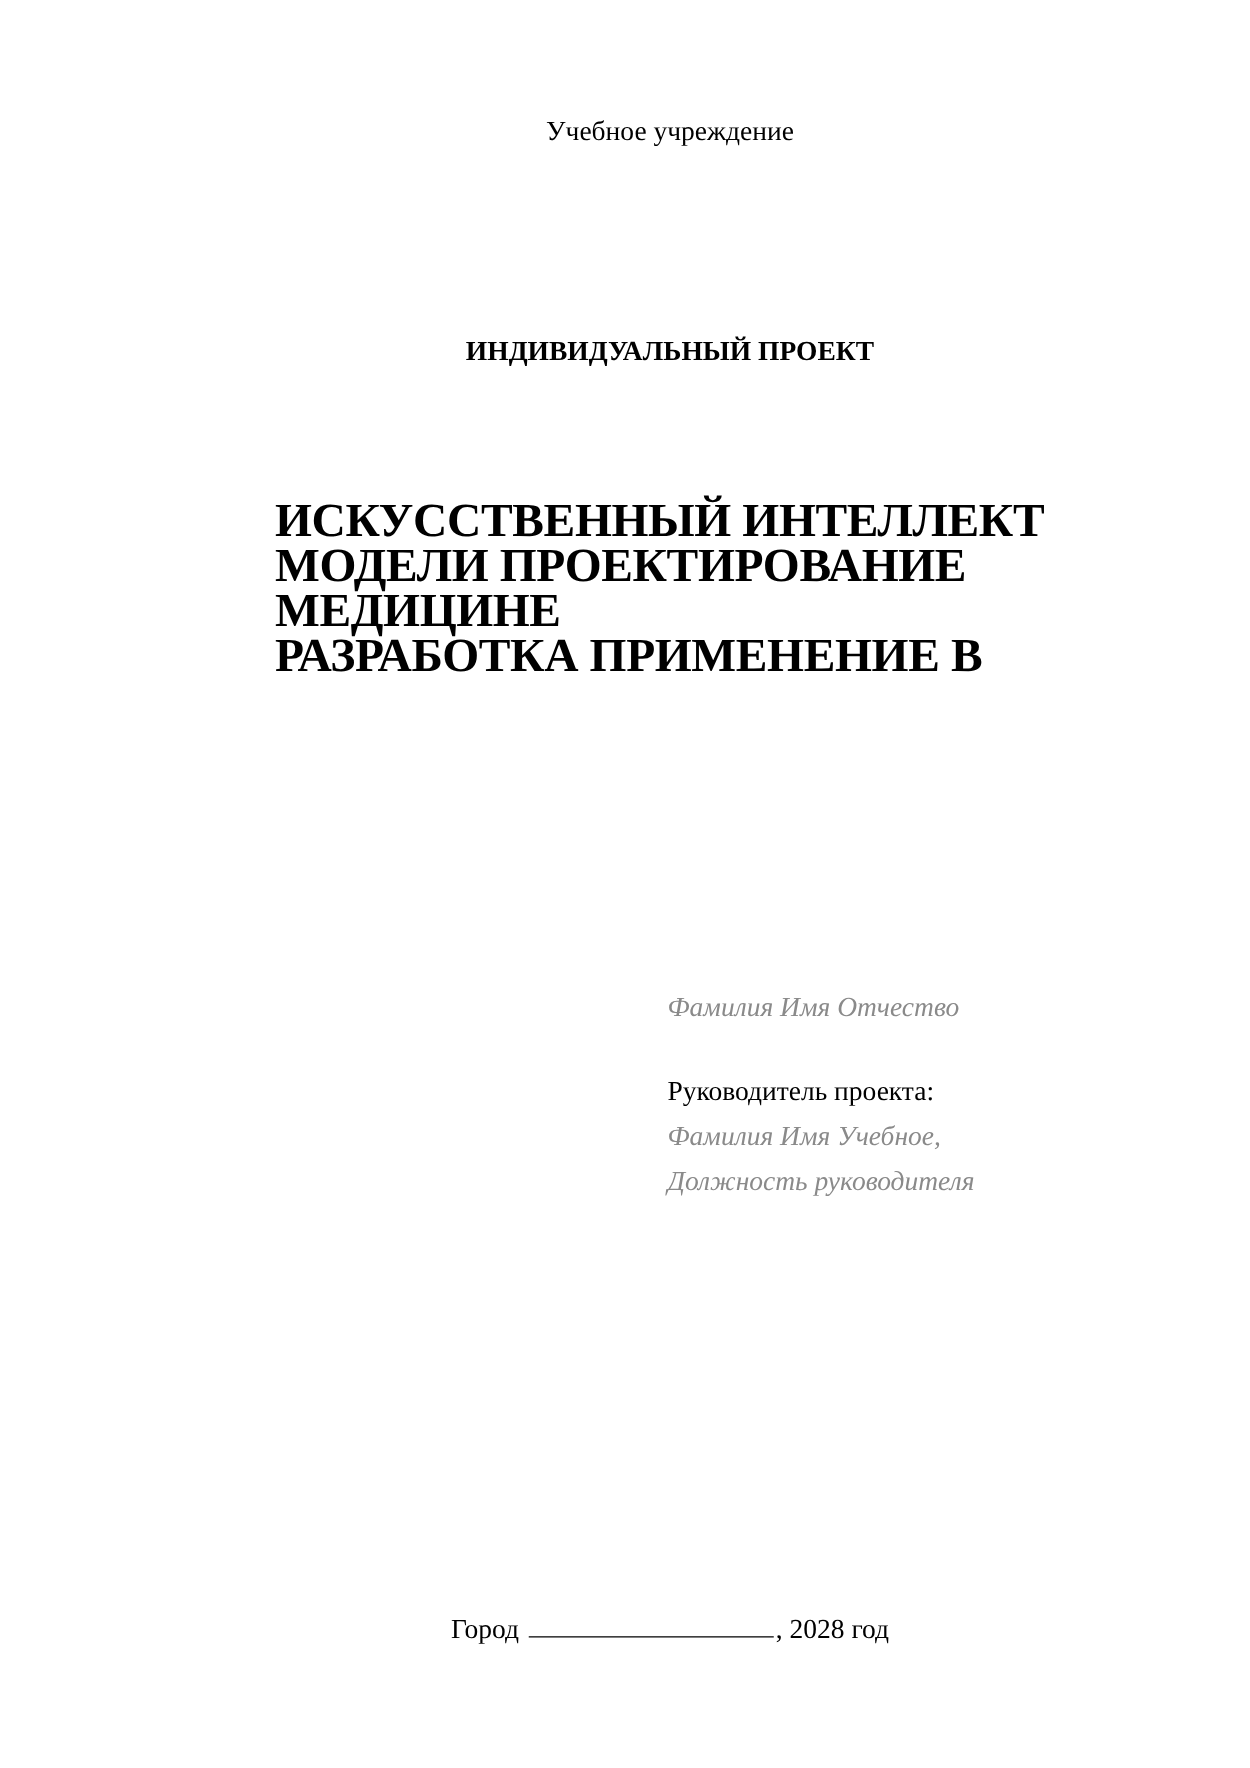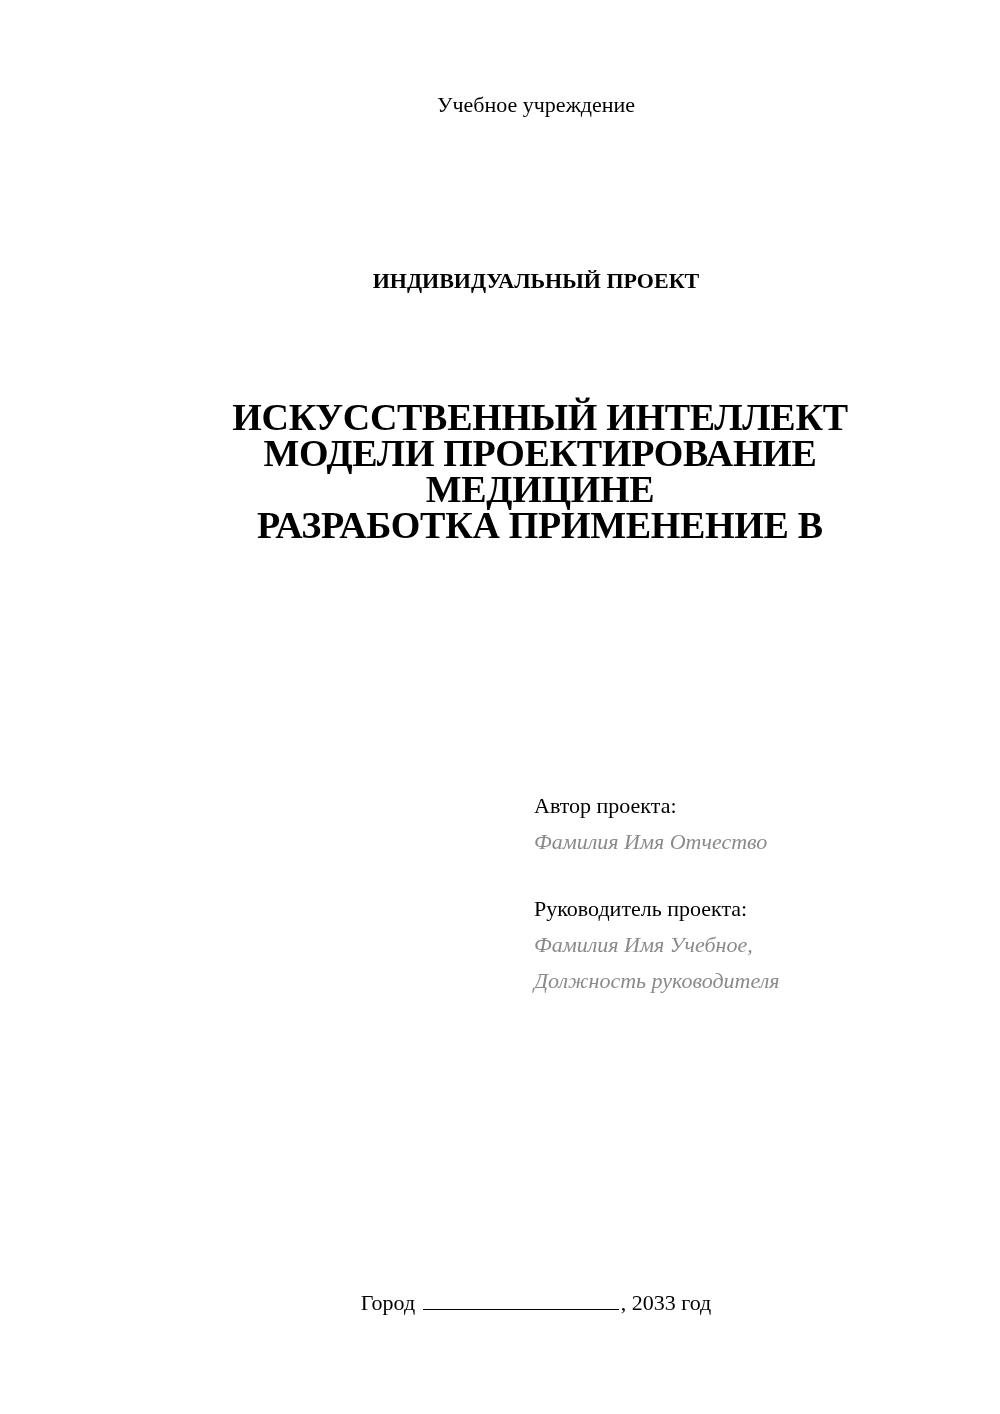--- a/index.html
+++ b/index.html
@@ -39,21 +39,20 @@
       text-align: center;
       font-size: 22px;
       font-weight: bold;
       line-height: 28px;
     }
     .title {
       position: absolute;
       top: 399px;
       left: 220px;
       width: 640px;
-      text-align: center;
       font-size: 38px;
       font-weight: bold;
       line-height: 36px;
       letter-spacing: -0.3px;
     }
     .title .line {
       display: block;
       white-space: nowrap;
     }
     .credits {
@@ -96,26 +95,25 @@
   <div class="doc-type">ИНДИВИДУАЛЬНЫЙ ПРОЕКТ</div>
 
   <div class="title">
     <span class="line">ИСКУССТВЕННЫЙ ИНТЕЛЛЕКТ</span>
     <span class="line">МОДЕЛИ ПРОЕКТИРОВАНИЕ</span>
     <span class="line">МЕДИЦИНЕ</span>
     <span class="line">РАЗРАБОТКА ПРИМЕНЕНИЕ В</span>
   </div>
 
   <div class="credits">
-    <span class="label">Автор проекта:</span>
     <span class="value">Фамилия Имя Отчество</span>
     <div class="gap"></div>
     <span class="label">Руководитель проекта:</span>
     <span class="value">Фамилия Имя Учебное,</span>
     <span class="value">Должность руководителя</span>
   </div>
 
   <div class="footer">
     <span>Город</span>
-    <span class="blank"></span><span>, 2033 год</span>
+    <span class="blank"></span><span>, 2028 год</span>
   </div>
 
 </div>
 
 </body></html>

